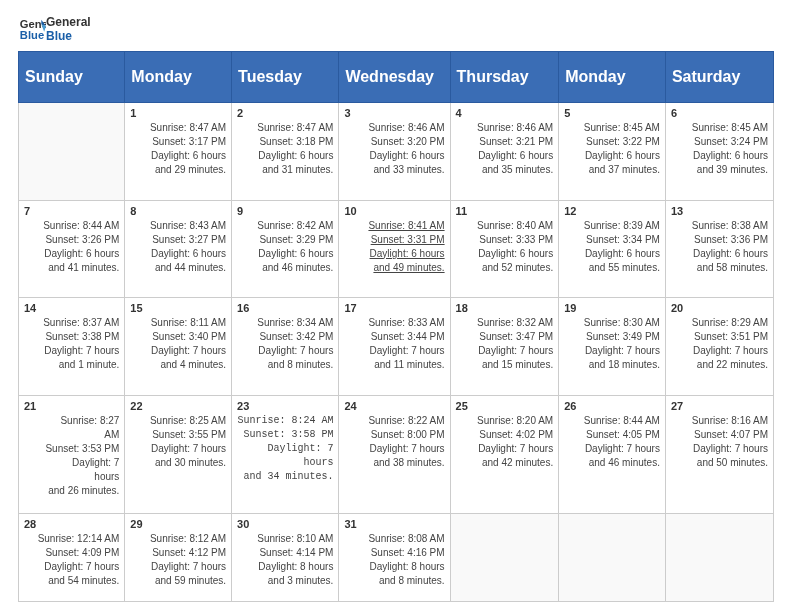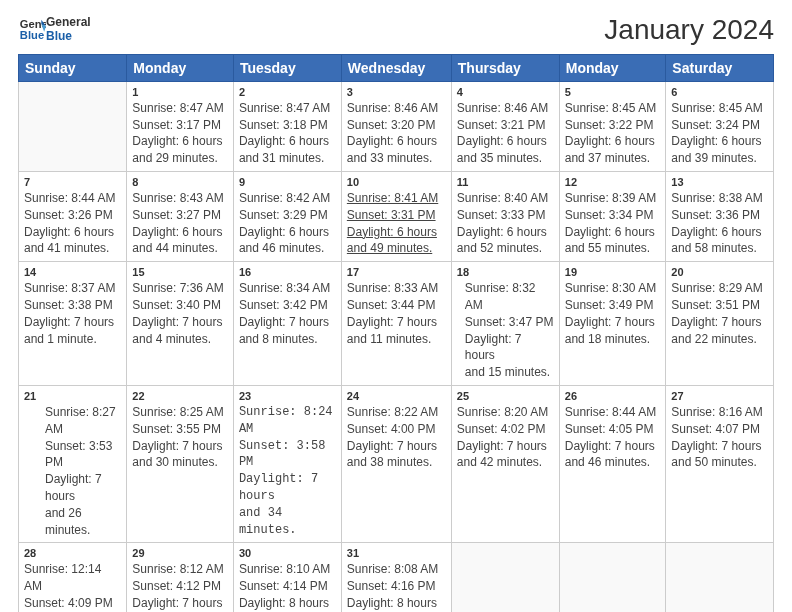--- a/index.html
+++ b/index.html
@@ -48,22 +48,22 @@
     .calendar {
       flex: 1;
       border-collapse: collapse;
       width: 100%;
       font-size: 10px;
     }
     .calendar th {
       background-color: #3a6db5;
       color: white;
       text-align: left;
-      padding: 5px 6px;
-      font-size: 14px;
+      padding: 16px 6px;
+      font-size: 16px;
       font-weight: bold;
       border: 1px solid #2a5a9f;
     }
     .calendar td {
       border: 1px solid #ccc;
       vertical-align: top;
       padding: 4px 5px;
       width: 113px;
       min-height: 80px;
       height: 88px;
@@ -73,23 +73,24 @@
     .calendar td.empty {
       background: #f9f9f9;
     }
     .day-number {
       font-size: 11px;
       font-weight: bold;
       color: #333;
       margin-bottom: 2px;
     }
     .day-info {
-      font-size: 12px;
+      font-size: 10px;
       color: #444;
       line-height: 1.4;
+      text-align: right;
     }
     .last-row td {
       height: 72px;
     }
   </style>
 </head>
 <body>
 
 <div class="page">
   <div class="header">
@@ -99,21 +100,20 @@
         <text x="2" y="26" font-size="12" font-weight="bold" fill="#1a5fa8" font-family="Arial">Blue</text>
         <polygon points="25,5 30,12 25,10" fill="#1a5fa8"></polygon>
         <polygon points="25,10 30,12 28,18" fill="#4a9fd5"></polygon>
       </svg>
       <div style="margin-left:-4px;">
         <div style="font-size:12px;font-weight:bold;color:#333;">General</div>
         <div style="font-size:12px;font-weight:bold;color:#1a5fa8;">Blue</div>
       </div>
     </div>
     <div class="title-block">
-      <div class="main-title">January 2024</div>
     </div>
   </div>
 
   <table class="calendar">
     <thead>
       <tr>
       <th>Sunday</th>
           <th>Monday</th>
           <th>Tuesday</th>
           <th>Wednesday</th>
@@ -222,21 +222,21 @@
         <tr>
           <td>
             <div class="day-number">14</div>
             <div class="day-info" style="white-space: pre-line;">Sunrise: 8:37 AM
 Sunset: 3:38 PM
 Daylight: 7 hours
 and 1 minute.</div>
           </td>
           <td>
             <div class="day-number">15</div>
-            <div class="day-info" style="white-space: pre-line;">Sunrise: 7:36 AM
+            <div class="day-info" style="white-space: pre-line;">Sunrise: 8:11 AM
 Sunset: 3:40 PM
 Daylight: 7 hours
 and 4 minutes.</div>
           </td>
           <td>
             <div class="day-number">16</div>
             <div class="day-info" style="white-space: pre-line;">Sunrise: 8:34 AM
 Sunset: 3:42 PM
 Daylight: 7 hours
 and 8 minutes.</div>
@@ -288,21 +288,21 @@
           <td>
             <div class="day-number">23</div>
             <div class="day-info" style="white-space: pre-line; font-family: Liberation Mono, monospace;">Sunrise: 8:24 AM
 Sunset: 3:58 PM
 Daylight: 7 hours
 and 34 minutes.</div>
           </td>
           <td>
             <div class="day-number">24</div>
             <div class="day-info" style="white-space: pre-line;">Sunrise: 8:22 AM
-Sunset: 4:00 PM
+Sunset: 8:00 PM
 Daylight: 7 hours
 and 38 minutes.</div>
           </td>
           <td>
             <div class="day-number">25</div>
             <div class="day-info" style="white-space: pre-line;">Sunrise: 8:20 AM
 Sunset: 4:02 PM
 Daylight: 7 hours
 and 42 minutes.</div>
           </td>

